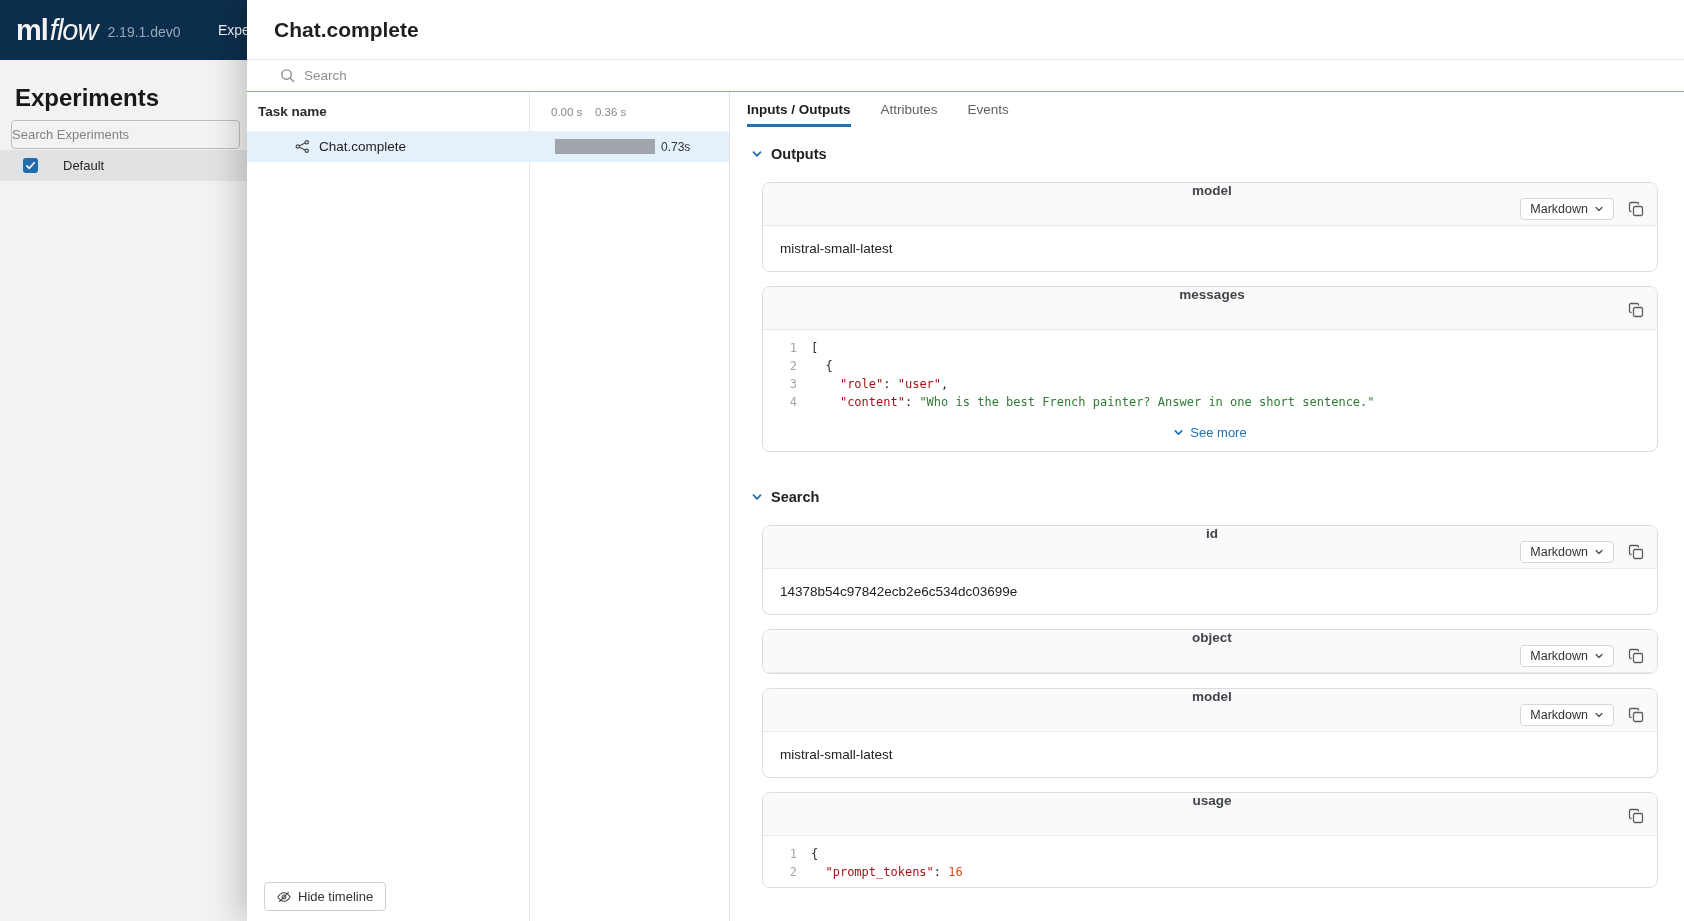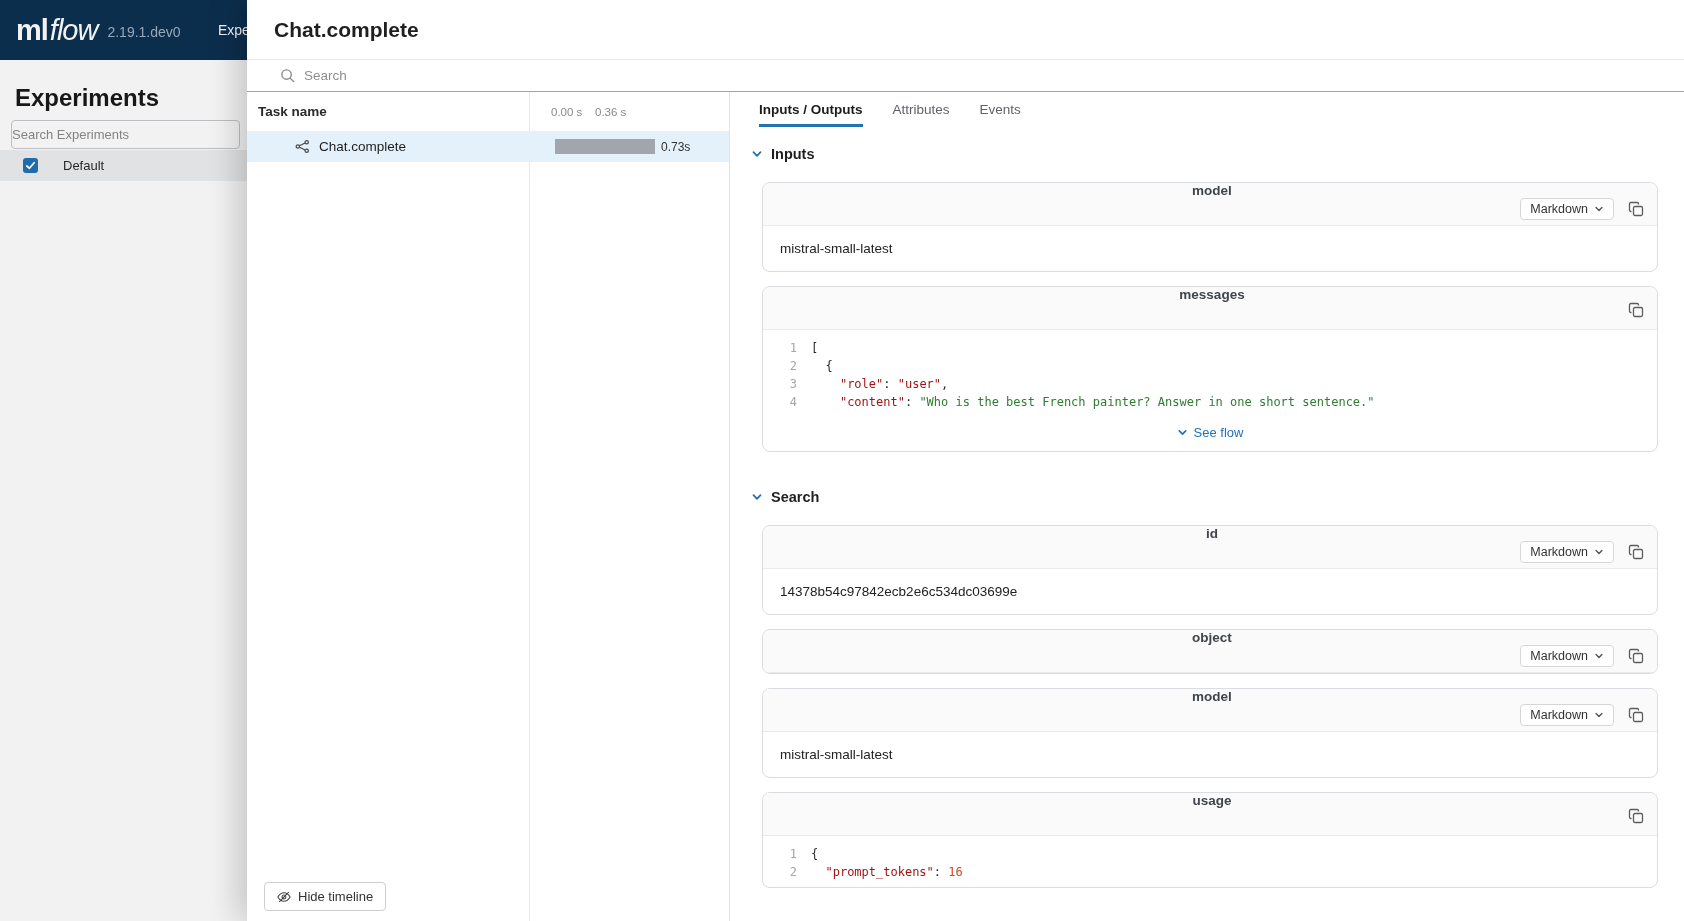--- a/index.html
+++ b/index.html
@@ -43,21 +43,21 @@
   .span-icon { margin-left:48px; display:flex; }
   .task-name { margin-left:9px; font-size:13.5px; color:#1f1f1f; }
   .dur-bar { position:absolute; left:308px; top:8px; width:100px; height:15px; background:#a1a6ad; }
   .dur-label { position:absolute; left:414px; font-size:12px; color:#333; }
   .hide-btn { position:absolute; left:17px; bottom:10px; height:29px; display:flex; align-items:center; gap:7px; padding:0 12px; border:1px solid #cfcfcf; border-radius:4px; background:#fff; font-size:13px; color:#333; cursor:pointer; font-family:"Liberation Sans", sans-serif; }
 
   
   .detail-panel { flex:1; overflow:hidden; display:flex; flex-direction:column; }
   .tabs { height:35px; flex:0 0 35px; display:flex; align-items:stretch; padding-left:17px; }
   .tab { display:flex; align-items:center; font-size:13.5px; color:#5f6368; margin-right:30px; position:relative; cursor:pointer; }
-  .tab.active { color:#1c1c1c; font-weight:600;margin-left:12px; }
+  .tab.active { color:#1c1c1c; font-weight:600; }
   .tab.active::after { content:""; position:absolute; left:0; right:0; bottom:0; height:3px; background:#2272b4; }
   .detail-content { padding:14px 25px 0 21px; overflow:hidden; }
 
   .section-header { display:flex; align-items:center; height:25px; margin-bottom:16px; }
   .chev { color:#2272b4; display:flex; margin-right:8px; cursor:pointer; }
   .section-title { font-size:14.5px; font-weight:700; color:#1f1f1f; }
   .toggles { margin-left:auto; display:flex; gap:4px; }
   .toggle { width:25px; height:25px; border:1px solid #c4c4c4; border-radius:4px; background:#fff; display:flex; align-items:center; justify-content:center; font-size:12px; color:#4a4a4a; cursor:pointer; font-family:"Liberation Sans", sans-serif; }
   .toggle.active { border-color:#2272b4; color:#2272b4; }
 
@@ -162,21 +162,21 @@
       </div>
 
       <div class="detail-content">
 
         <div class="section-header">
           <span class="chev">
             <svg width="12" height="12" viewBox="0 0 12 12">
                 <path d="M2.5 4.2 L6 7.8 L9.5 4.2" fill="none" stroke="currentColor" stroke-width="1.8" stroke-linecap="round" stroke-linejoin="round"></path>
               </svg>
           </span>
-          <span class="section-title">Inputs</span>
+          <span class="section-title">Outputs</span>
           <div class="toggles">
             <button class="toggle active">T</button>
             <button class="toggle">M</button>
           </div>
         </div>
 
         <div class="card">
           <div class="card-header">
             <span class="card-title">model</span>
             <div class="header-controls">
@@ -224,21 +224,21 @@
               </div>
               <div class="code-line">
                 <span class="line-num">4</span>
                 <span class="line-content"><span class="tok-plain">    </span><span class="tok-key">"content"</span><span class="tok-plain">: </span><span class="tok-str">"Who is the best French painter? Answer in one short sentence."</span></span>
               </div>
             </div>
           <div class="see-more">
             <svg width="11" height="11" viewBox="0 0 12 12">
                 <path d="M2.5 4.2 L6 7.8 L9.5 4.2" fill="none" stroke="#2272b4" stroke-width="1.8" stroke-linecap="round" stroke-linejoin="round"></path>
               </svg>
-            <span>See flow</span>
+            <span>See more</span>
           </div>
         </div>
 
         <div class="outputs-gap"></div>
 
         <div class="section-header">
           <span class="chev">
             <svg width="12" height="12" viewBox="0 0 12 12">
                 <path d="M2.5 4.2 L6 7.8 L9.5 4.2" fill="none" stroke="currentColor" stroke-width="1.8" stroke-linecap="round" stroke-linejoin="round"></path>
               </svg>

